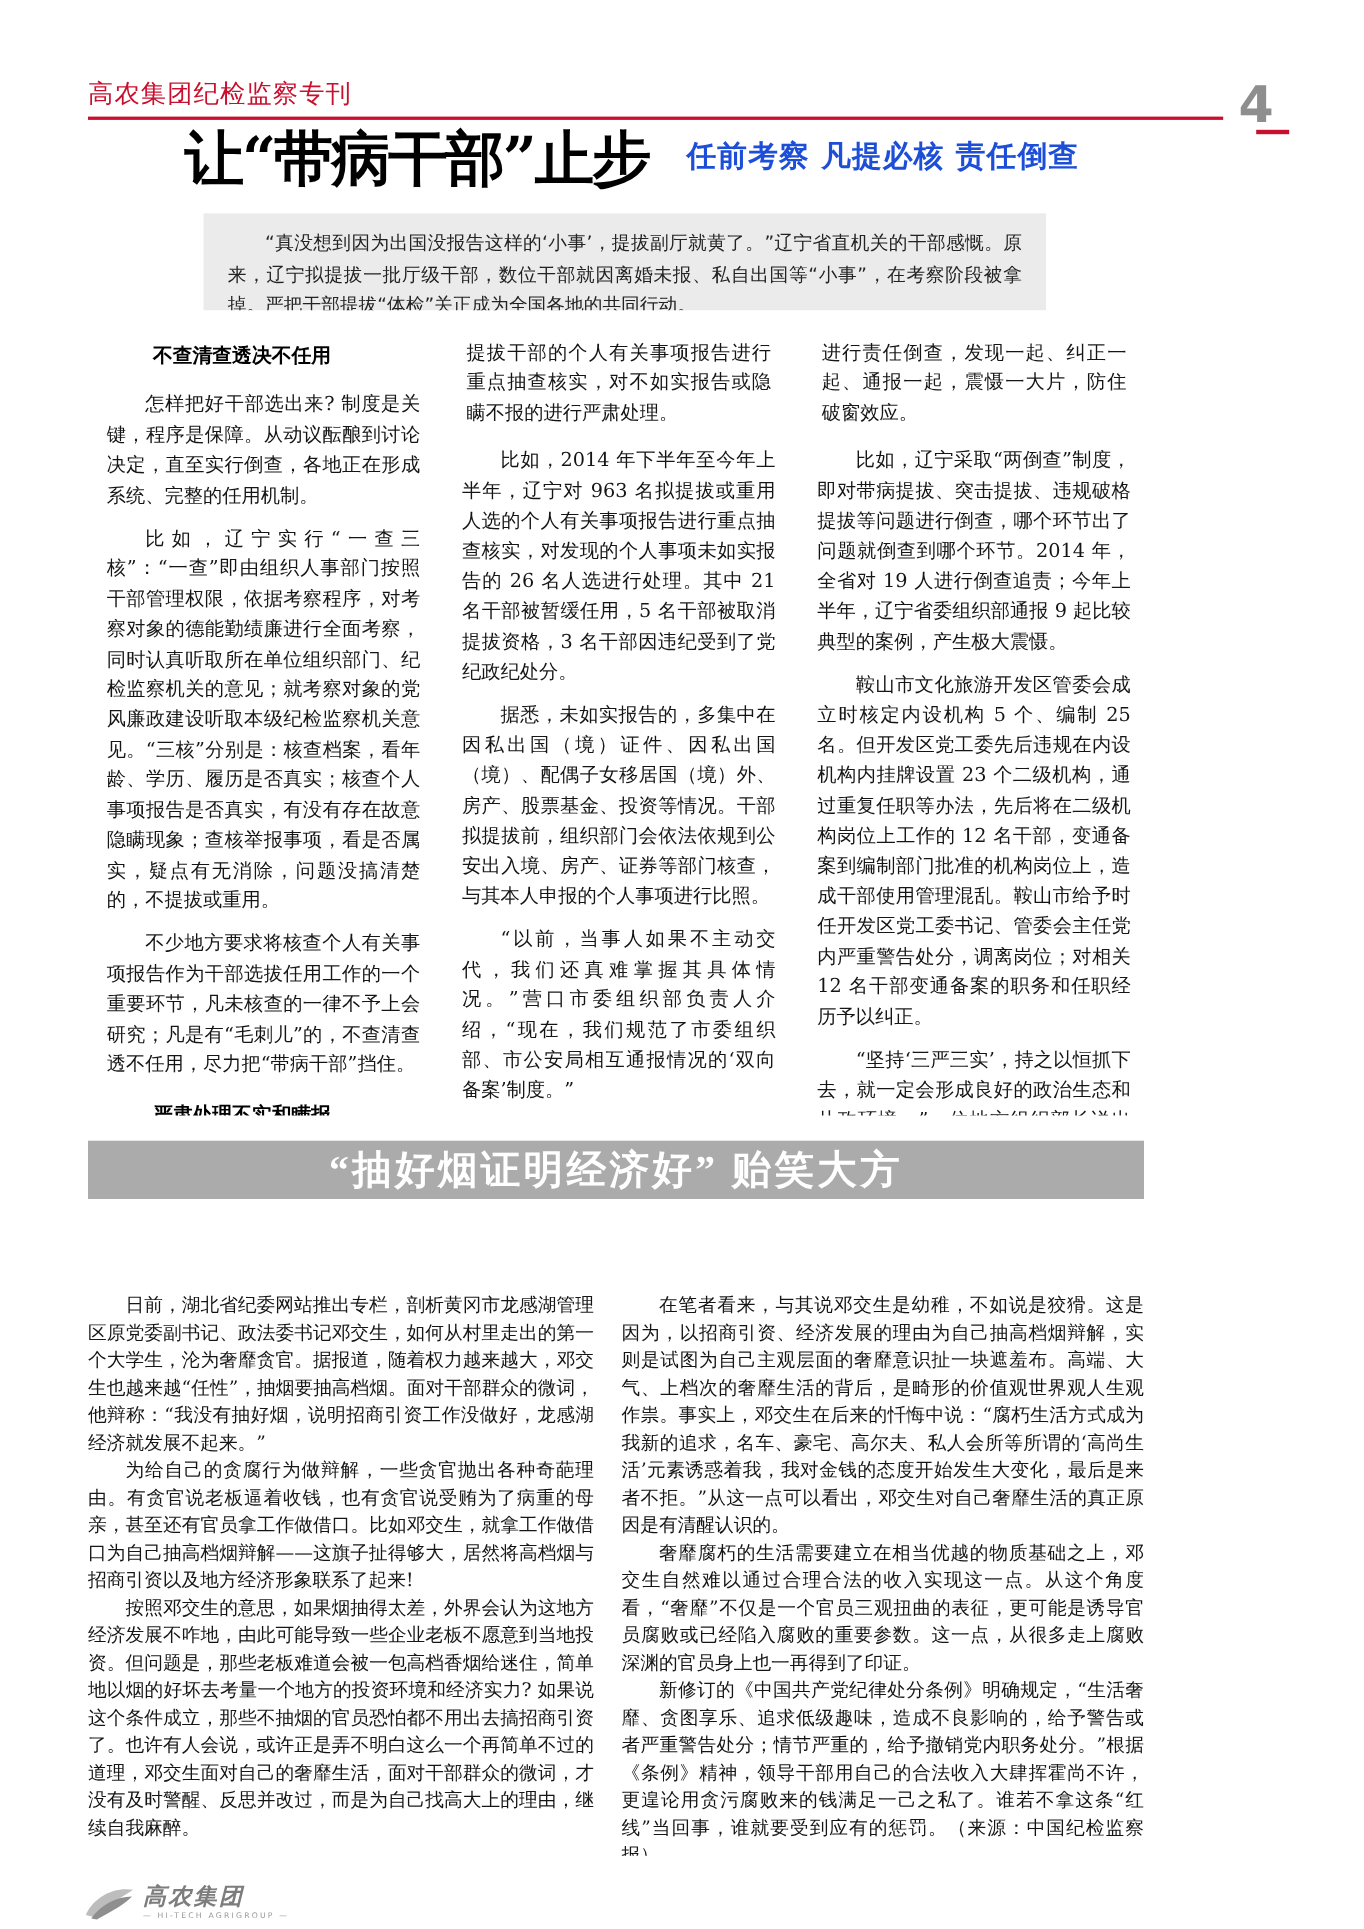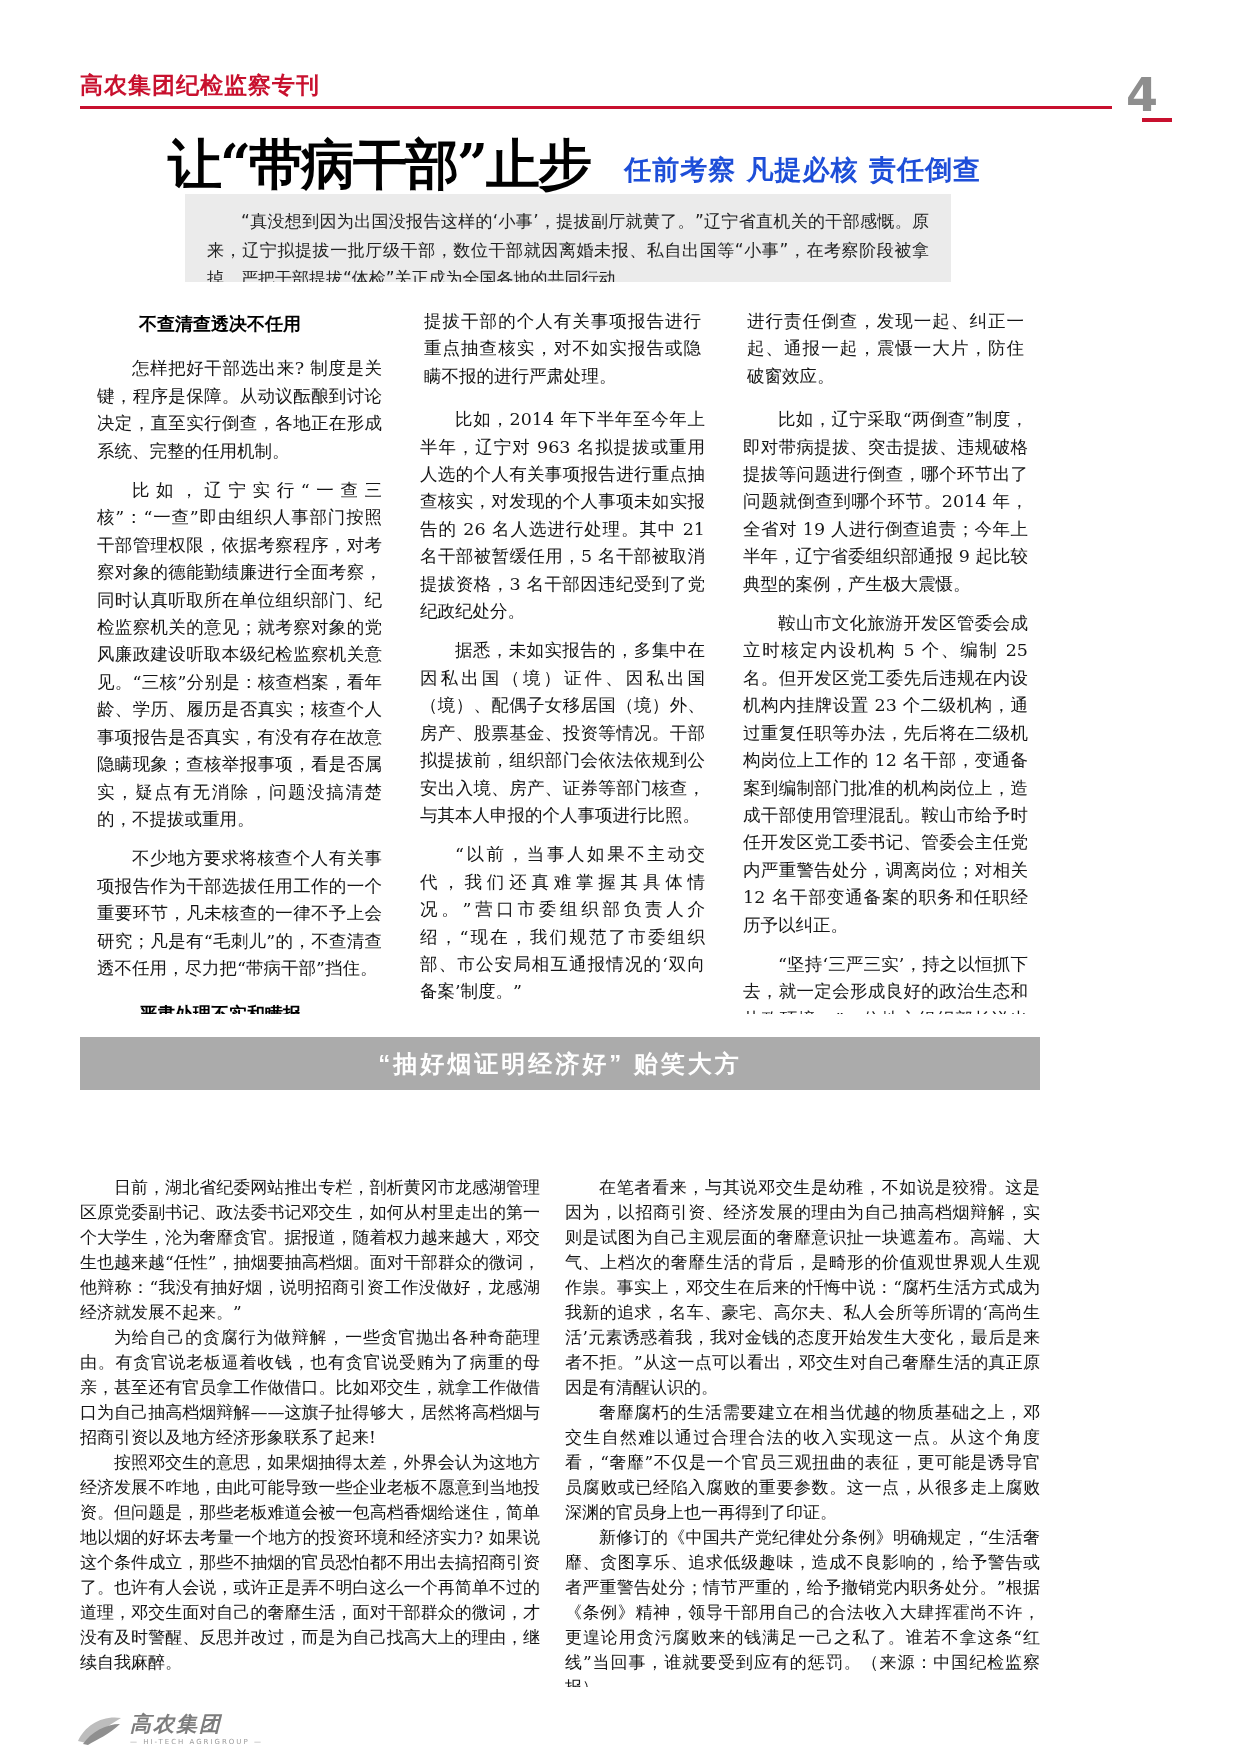--- a/index.html
+++ b/index.html
@@ -8,36 +8,36 @@
     font-family:"DejaVu Serif", serif;color:#151515;
     -webkit-font-smoothing:antialiased;
   }
   
   .masthead{
     position:absolute;left:80px;top:64px;width:1032px;height:42px;
     border-bottom:3px solid #c8102e;
   }
   .masthead-title{
     position:absolute;left:0;bottom:5px;
-    font-family:"DejaVu Sans", sans-serif;font-weight:bold;
+    font-family:"DejaVu Sans", sans-serif;font-weight:normal;
     font-size:23px;color:#c8102e;letter-spacing:1px;
   }
   .page-number{
     position:absolute;right:-46px;bottom:-12px;
     font-family:"DejaVu Sans", sans-serif;font-weight:bold;
     font-size:46px;color:#8e8e8e;line-height:1;
   }
   .page-number-dash{
     position:absolute;right:-60px;bottom:-16px;width:30px;height:4px;
     background:#c8102e;
   }
   
   .a1-head{
-    position:absolute;left:80px;top:116px;width:960px;height:78px;
-    display:flex;align-items:flex-end;
+    position:absolute;left:80px;top:106px;width:960px;height:78px;
+    display:flex;align-items:center;
   }
   .a1-headline{
     margin:0 0 0 88px;
     font-family:"DejaVu Serif", serif;font-weight:900;
     font-size:54px;line-height:1.1;color:#000;letter-spacing:-2px;
     white-space:nowrap;
   }
   .a1-subheadline{
     margin:0 0 6px 34px;
     font-family:"DejaVu Sans", sans-serif;font-weight:bold;
@@ -62,22 +62,22 @@
     margin:18px;text-indent:2em;
     font-family:"DejaVu Sans", sans-serif;font-weight:bold;
     font-size:18px;color:#000;
   }
   .blk-para{margin:12px;text-indent:2em;text-align:justify;}
   .blk-cont{margin:16px;text-align:justify;}
   
   .a2-banner{
     position:absolute;left:80px;top:1037px;width:960px;height:53px;
     background:#ababab;color:#ffffff;
-    font-family:Liberation Sans, sans-serif;font-weight:bold;
-    font-size:24px;line-height:53px;text-align:center;letter-spacing:3px;
+    font-family:Liberation Serif, serif;font-weight:bold;
+    font-size:36px;line-height:53px;text-align:center;letter-spacing:3px;
   }
   .a2-cols{
     position:absolute;left:80px;top:1175px;width:960px;height:512px;
     display:flex;gap:25px;overflow:hidden;
   }
   .a2-col{font-size:17px;line-height:25px;overflow:hidden;}
   .a2-col.left{width:460px;}
   .a2-col.right{width:475px;}
   .a2-col p{margin:0;text-indent:2em;text-align:justify;}
   

